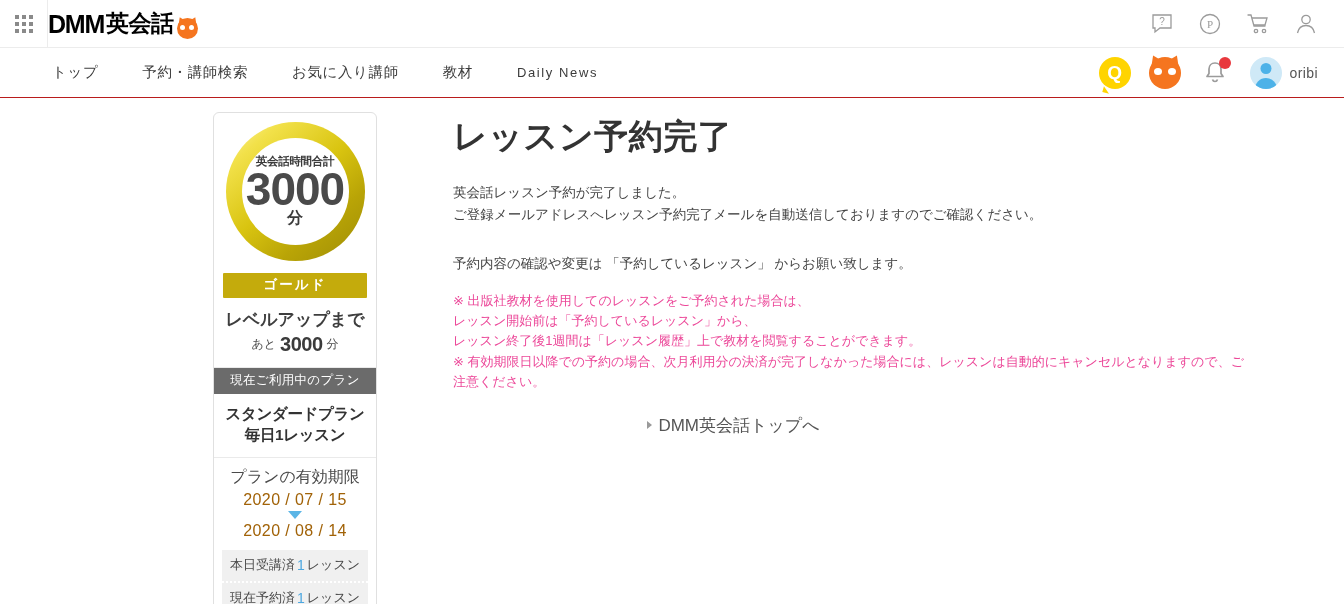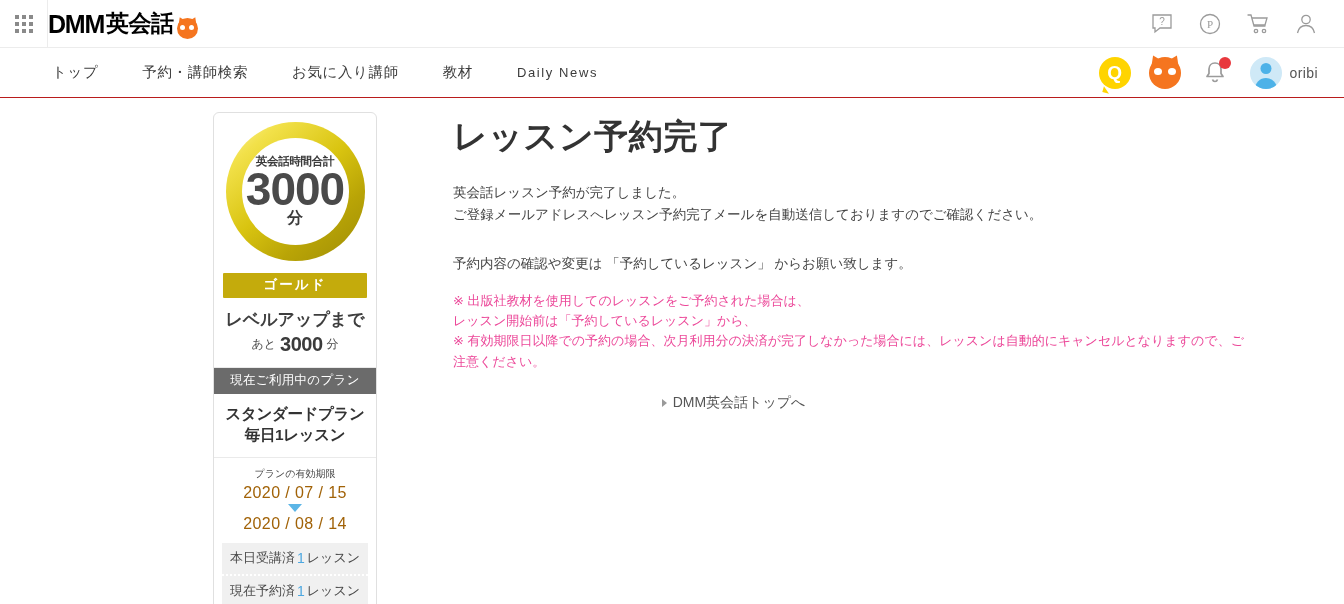--- a/index.html
+++ b/index.html
@@ -235,21 +235,21 @@
   }
   .plan-name {
     text-align: center; padding: 9px 4px 11px 4px;
     border-bottom: 1px solid #eaeaea;
   }
   .plan-name div {
     font-size: 15.5px; font-weight: bold; color: #333333;
     line-height: 1.38; letter-spacing: -0.4px;
   }
   .plan-expiry { text-align: center; padding: 9px 4px 10px 4px; }
-  .expiry-label { font-size: 10px; color: #4a4a4a; }
+  .expiry-label { font-size: 16px; color: #4a4a4a; }
   .expiry-date { font-size: 16px; color: #a16207; letter-spacing: 0.4px; margin-top: 3px; }
   .expiry-arrow {
     width: 0; height: 0; margin: 2px auto 1px auto;
     border-left: 7px solid transparent;
     border-right: 7px solid transparent;
     border-top: 8px solid #5bb5e6;
   }
   .count-rows { padding: 0 8px 12px 8px; }
   .count-row {
     background: #f0f0f0;
@@ -268,21 +268,21 @@
     letter-spacing: 0.5px;
     margin-top: 2px;
   }
   .intro { margin-top: 22px; }
   .intro p { font-size: 13.5px; color: #444444; line-height: 1.62; }
   .intro .gap { margin-top: 27px; }
   .notice { margin-top: 16px; }
   .notice p { font-size: 13px; color: #ec4899; line-height: 1.57; }
   .toplink-wrap { margin-top: 21px; text-align: center; padding-right: 290px; }
   .toplink {
-    font-size: 14px; color: #555555; cursor: pointer;
+    font-size: 17px; color: #555555; cursor: pointer;
     display: inline-flex; align-items: center; gap: 6px;
   }
   .toplink .caret {
     width: 0; height: 0;
     border-top: 4px solid transparent;
     border-bottom: 4px solid transparent;
     border-left: 5px solid #9a9a9a;
   }
 </style>
 </head>
@@ -444,20 +444,21 @@
 
     <div class="intro">
       <p>英会話レッスン予約が完了しました。</p>
       <p>ご登録メールアドレスへレッスン予約完了メールを自動送信しておりますのでご確認ください。</p>
       <p class="gap">予約内容の確認や変更は 「予約しているレッスン」 からお願い致します。</p>
     </div>
 
     <div class="notice">
       <p>※ 出版社教材を使用してのレッスンをご予約された場合は、</p>
       <p>レッスン開始前は「予約しているレッスン」から、</p>
+      <p>レッスン終了後1週間は「レッスン履歴」上で教材を閲覧することができます。</p>
       <p>※ 有効期限日以降での予約の場合、次月利用分の決済が完了しなかった場合には、レッスンは自動的にキャンセルとなりますので、ご</p>
       <p>注意ください。</p>
     </div>
 
     <div class="toplink-wrap">
       <span class="toplink">
         <span class="caret"></span>
         <span>DMM英会話トップへ</span>
       </span>
     </div>

